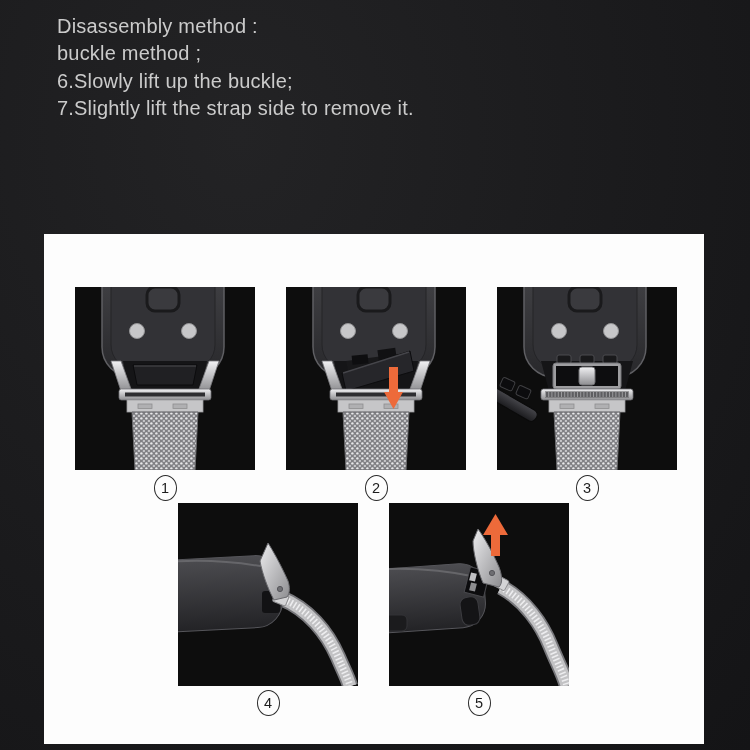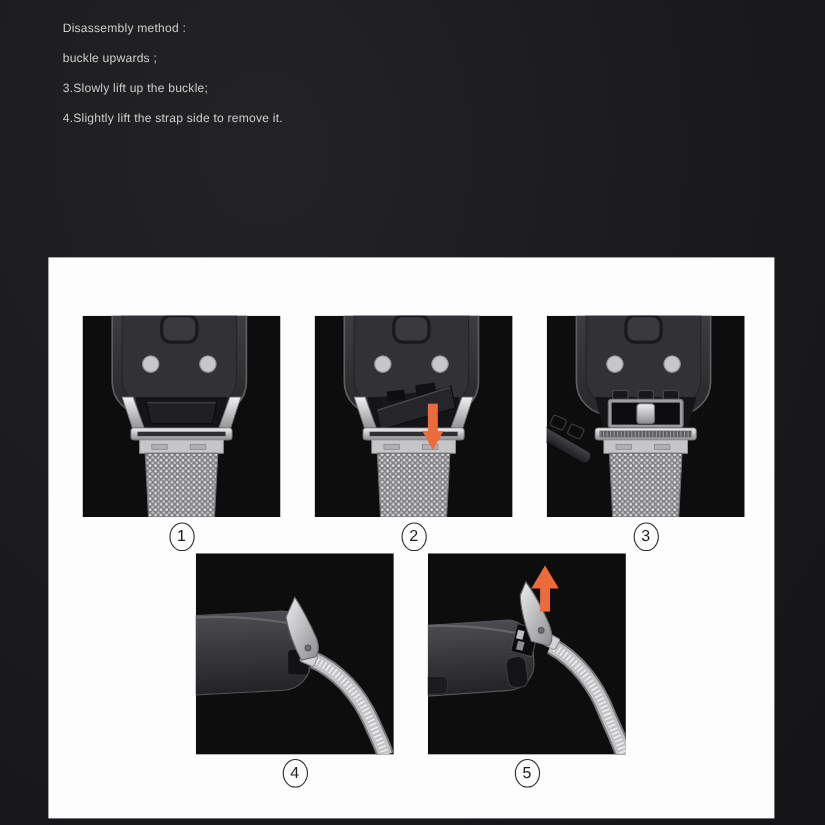--- a/index.html
+++ b/index.html
@@ -3,21 +3,21 @@
 <meta charset="utf-8">
 <style>
   html,body{margin:0;padding:0;background:#0e0e10;}
   .page{
     position:relative;width:750px;height:750px;overflow:hidden;
     font-family:"Liberation Sans", sans-serif;
     background:radial-gradient(ellipse at 32% 18%, #232325 0%, #1b1b1d 52%, #141416 100%);
   }
   .instructions{
     position:absolute;left:57px;top:13px;
-    color:#cbcbcb;font-size:11px;line-height:27.4px;letter-spacing:.2px;
+    color:#cbcbcb;font-size:20px;line-height:27.4px;letter-spacing:.2px;
     white-space:nowrap;font-weight:400;
   }
   .panel{
     position:absolute;left:44px;top:234px;width:660px;height:510px;
     background:#fdfdfd;
   }
   .photo{position:absolute;width:180px;height:183px;}
   .photo svg{display:block;width:180px;height:183px;}
   #p1{left:31px;top:53px}
   #p2{left:242px;top:53px}
@@ -36,23 +36,23 @@
     font-size:14.5px;color:#1c1c1c;background:transparent;
   }
 </style>
 </head>
 <body>
 
 <div class="page">
 
   <div class="instructions">
     <div>Disassembly method :</div>
-    <div>buckle upwards ;</div>
-    <div>3.Slowly lift up the buckle;</div>
-    <div>4.Slightly lift the strap side to remove it.</div>
+    <div>buckle method ;</div>
+    <div>6.Slowly lift up the buckle;</div>
+    <div>7.Slightly lift the strap side to remove it.</div>
   </div>
 
   <div class="panel">
 
     <div class="photo" id="p1">
       <svg viewBox="0 0 180 183">
         <defs>
           <linearGradient id="bodyG1" x1="0" y1="0" x2="0" y2="1">
             <stop offset="0" stop-color="#4a4a4e"></stop>
               <stop offset="1" stop-color="#28282b"></stop>

